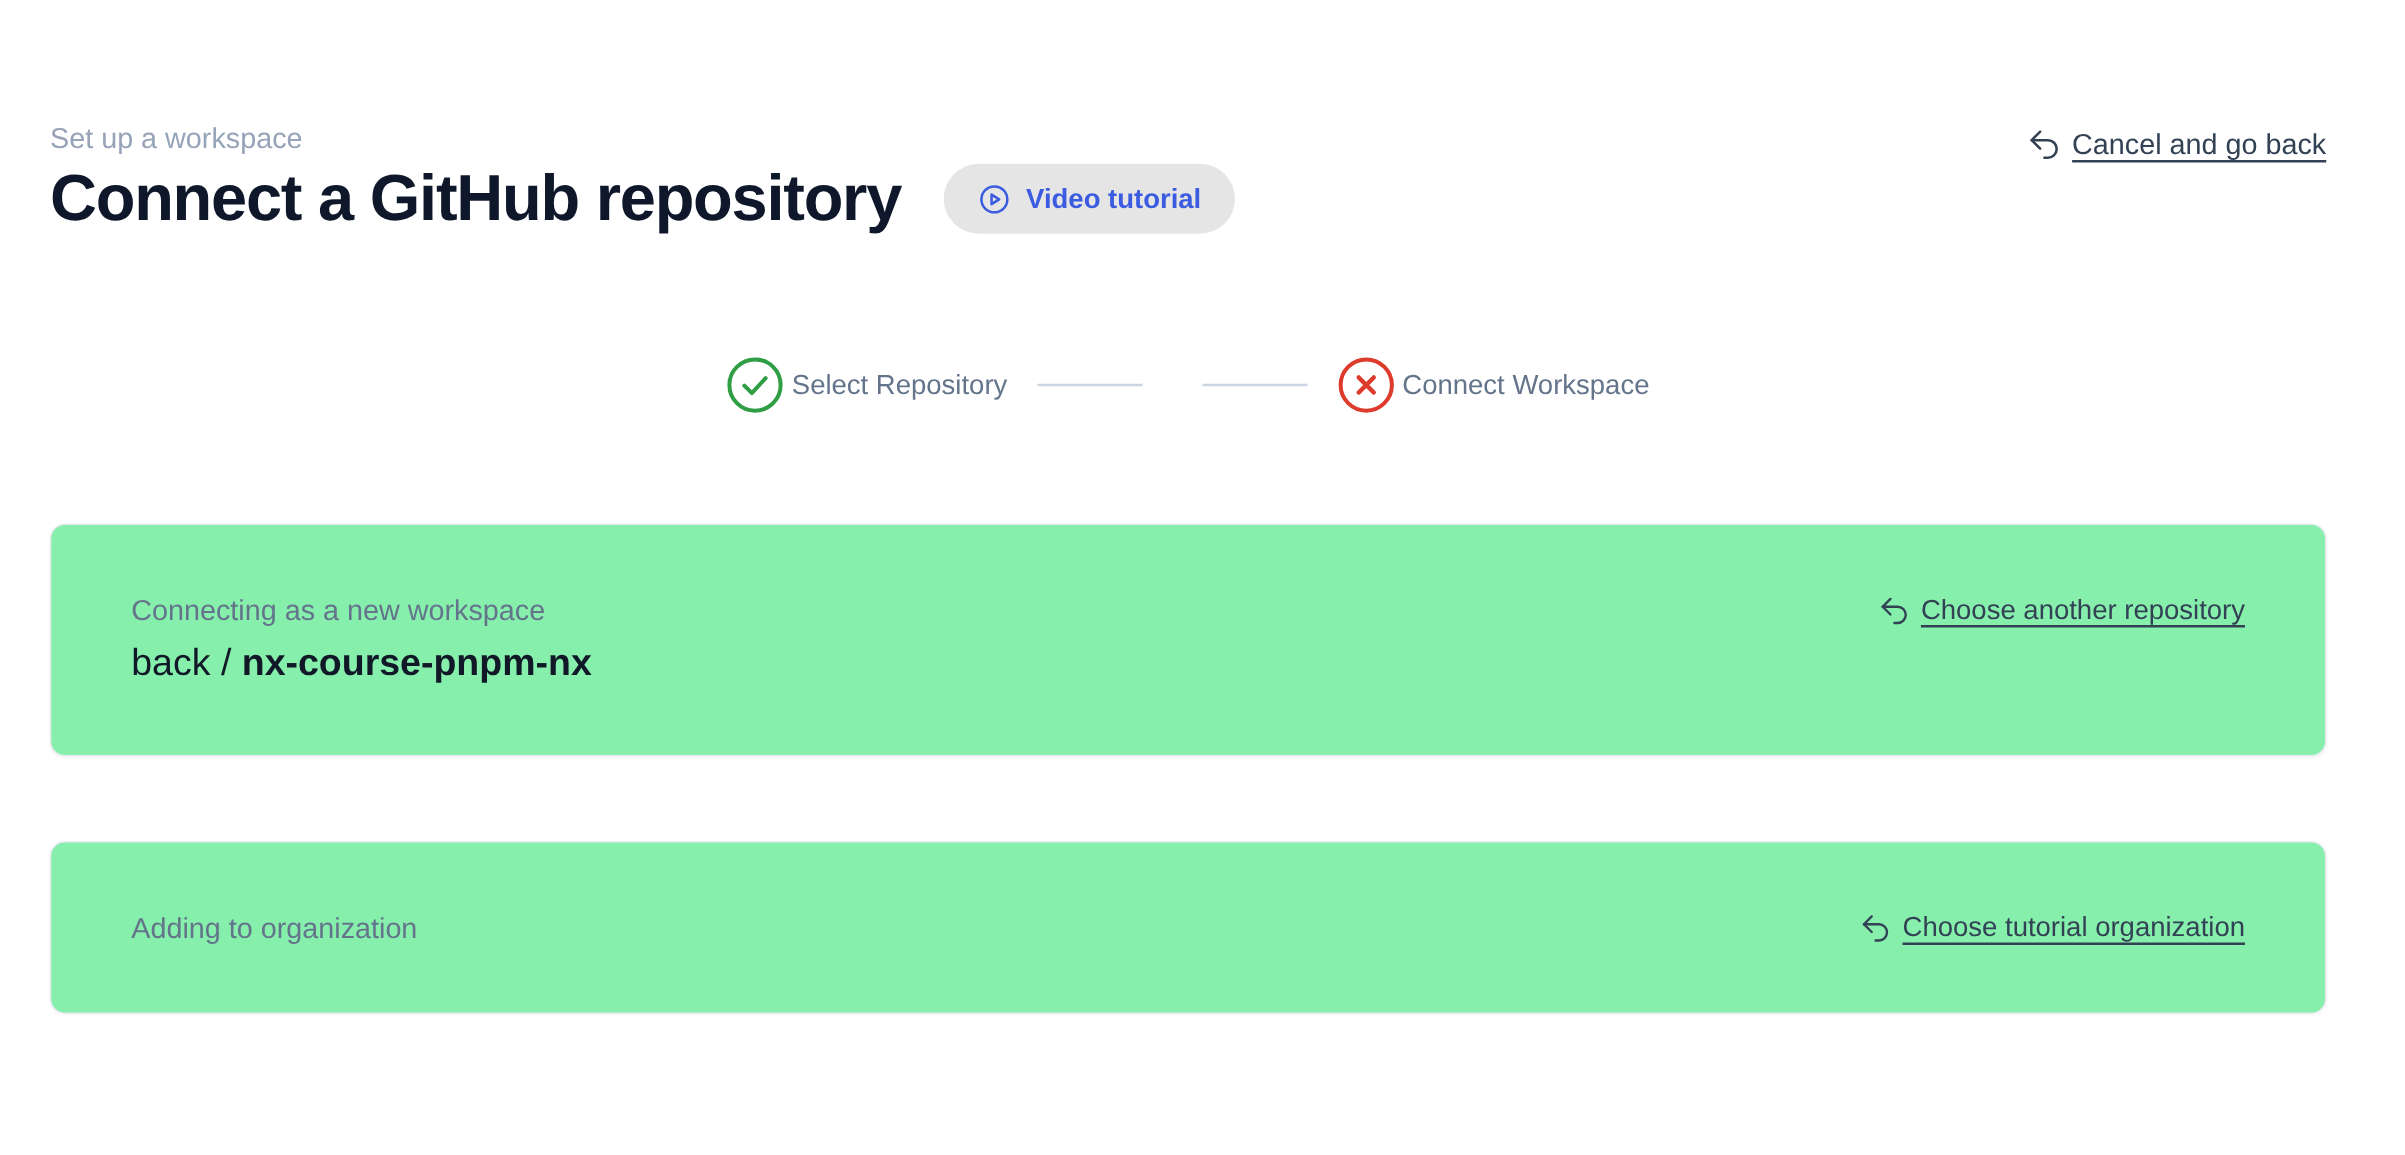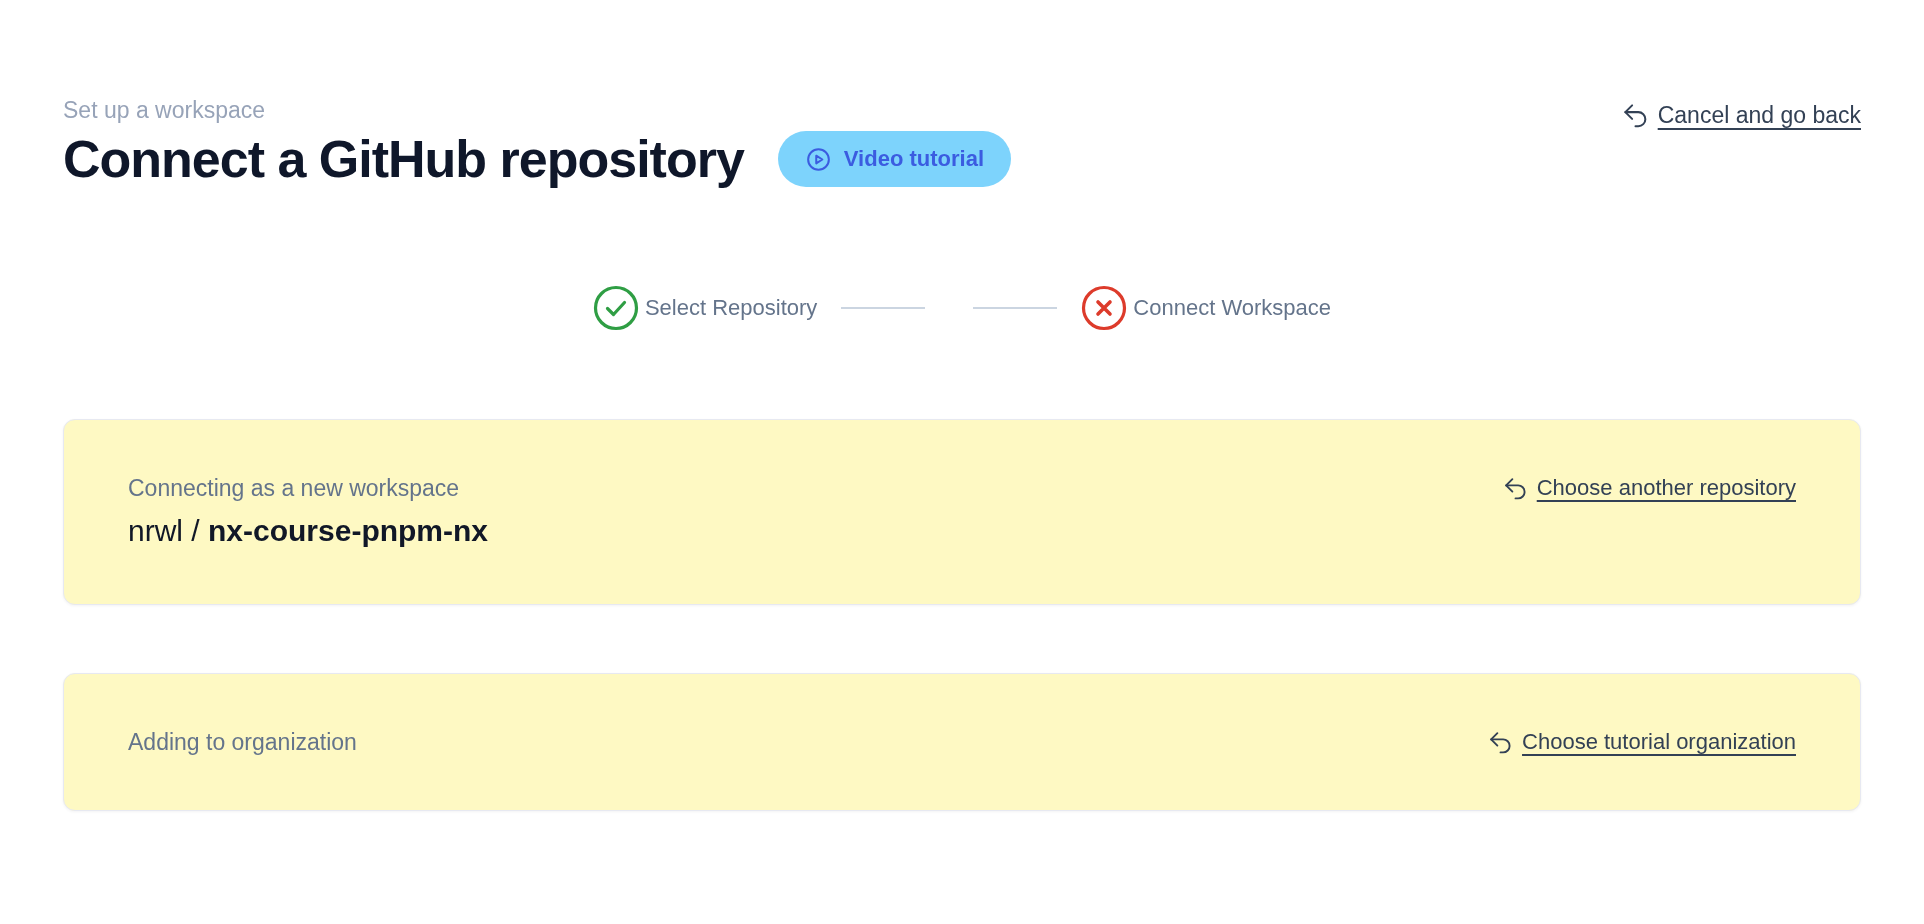--- a/index.html
+++ b/index.html
@@ -3,21 +3,21 @@
 <meta charset="utf-8">
 <style>
   * { margin: 0; padding: 0; box-sizing: border-box; }
   html, body { width: 1924px; height: 924px; background: #ffffff; overflow: hidden; }
   body {
     font-family: "Liberation Sans", "DejaVu Sans", sans-serif;
     color: #0f172a;
   }
   .page {
     width: 100%; height: 100%;
-    padding: 96px 63px 0 63px;
+    padding: 96px 63px 0 40px;
   }
 
   
   .header {
     display: flex;
     justify-content: space-between;
     align-items: flex-start;
   }
   .eyebrow {
     font-size: 23px;
@@ -39,21 +39,21 @@
     color: #0f172a;
   }
   .pill-btn {
     display: inline-flex;
     align-items: center;
     gap: 12px;
     height: 56px;
     padding: 0 27px;
     border: none;
     border-radius: 28px;
-    background: #7dd3fc;
+    background: #e5e5e5;
     color: #3b5ce0;
     font-family: inherit;
     font-size: 22px;
     font-weight: 700;
     cursor: pointer;
   }
   .pill-btn svg { display: block; }
 
   .link {
     display: inline-flex;
@@ -104,21 +104,21 @@
 
   
   .card {
     border: 1px solid #e7e9f1;
     border-radius: 12px;
     box-shadow: 0 1px 3px rgba(15, 23, 42, 0.05);
     padding: 53px 64px;
     display: flex;
     justify-content: space-between;
     align-items: flex-start;
-    background: #fef9c3;
+    background: #86efac;
     gap: 40px;
   }
   .card-1 { margin-top: 88px; }
   .card-2 { margin-top: 68px; }
   .card-label {
     font-size: 23px;
     line-height: 30px;
     color: #64748b;
     font-weight: 400;
   }
@@ -190,21 +190,21 @@
       </span>
       <span class="step-label">Connect Workspace</span>
     </div>
 
   </div>
 
   <div class="card card-1">
     <div>
       <div class="card-label">Connecting as a new workspace</div>
       <div class="card-value">
-        <span class="owner">nrwl / </span><span class="repo">nx-course-pnpm-nx</span>
+        <span class="owner">back / </span><span class="repo">nx-course-pnpm-nx</span>
       </div>
     </div>
     <a class="link">
       <span>
         <svg width="25" height="25" viewBox="0 0 24 24" fill="none" stroke="#334155" stroke-width="1.8" stroke-linecap="round" stroke-linejoin="round">
           <path d="M9 15L3 9l6-6"></path>
           <path d="M3 9h11.5a6.25 6.25 0 0 1 0 12.5H12"></path>
         </svg>
       </span>
       <span class="link-text">Choose another repository</span>

